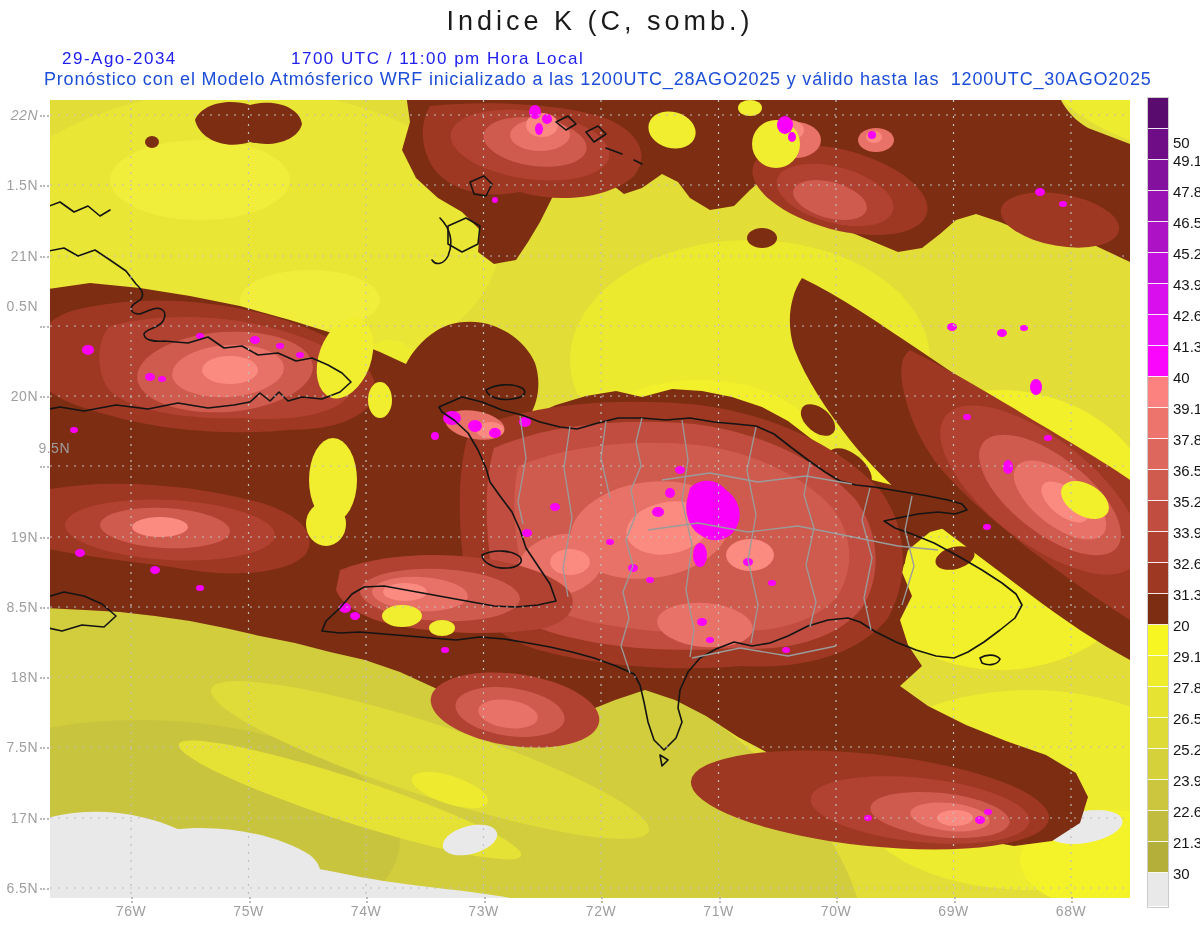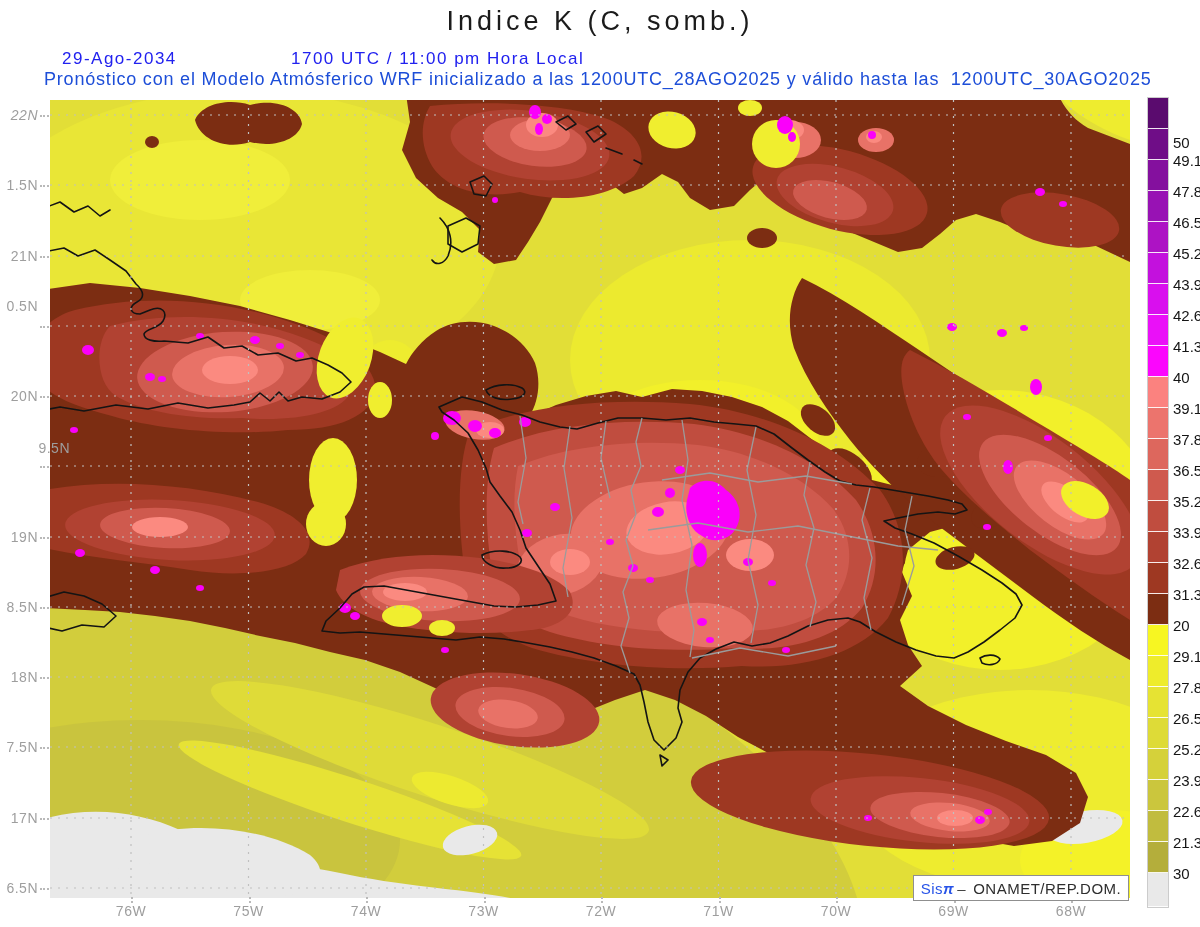--- a/index.html
+++ b/index.html
@@ -376,20 +376,14 @@
       <div class="cb-lab" style="top: 656px;">29.1</div>
       <div class="cb-lab" style="top: 687px;">27.8</div>
       <div class="cb-lab" style="top: 718px;">26.5</div>
       <div class="cb-lab" style="top: 749px;">25.2</div>
       <div class="cb-lab" style="top: 780px;">23.9</div>
       <div class="cb-lab" style="top: 811px;">22.6</div>
       <div class="cb-lab" style="top: 842px;">21.3</div>
       <div class="cb-lab" style="top: 873px;">30</div>
     </div>
 
-  <div id="credit-box">
-    <span class="blue">Sis</span>
-    <span class="pi">π</span>
-    <span class="sep">–</span>
-    <span>ONAMET/REP.DOM.</span>
-  </div>
 
 </div>
 
 </body></html>

